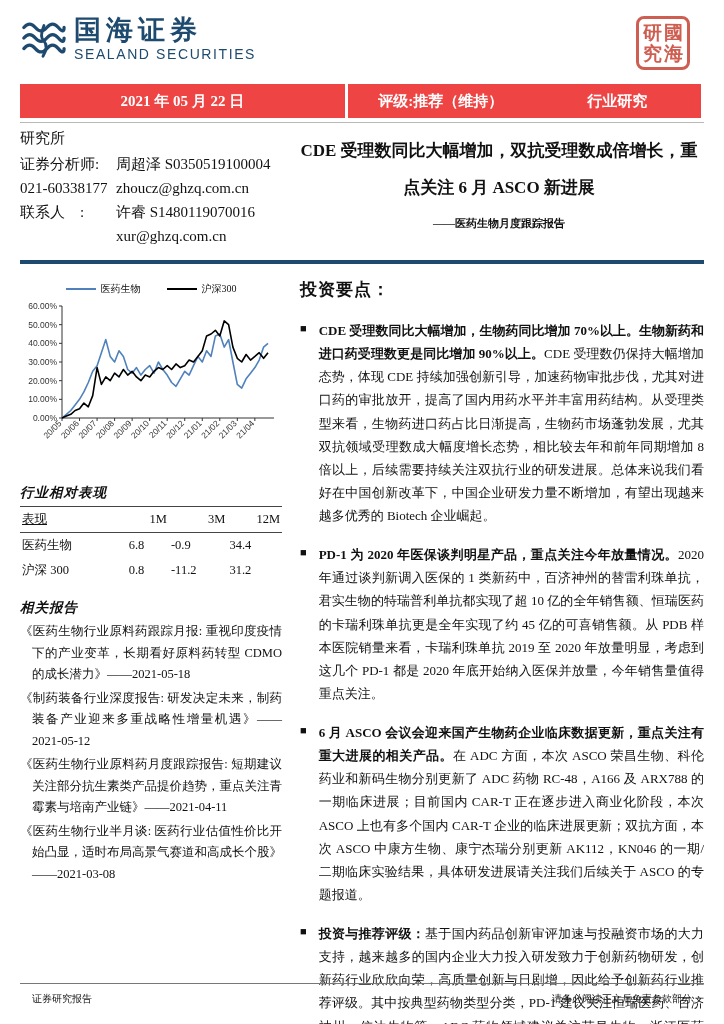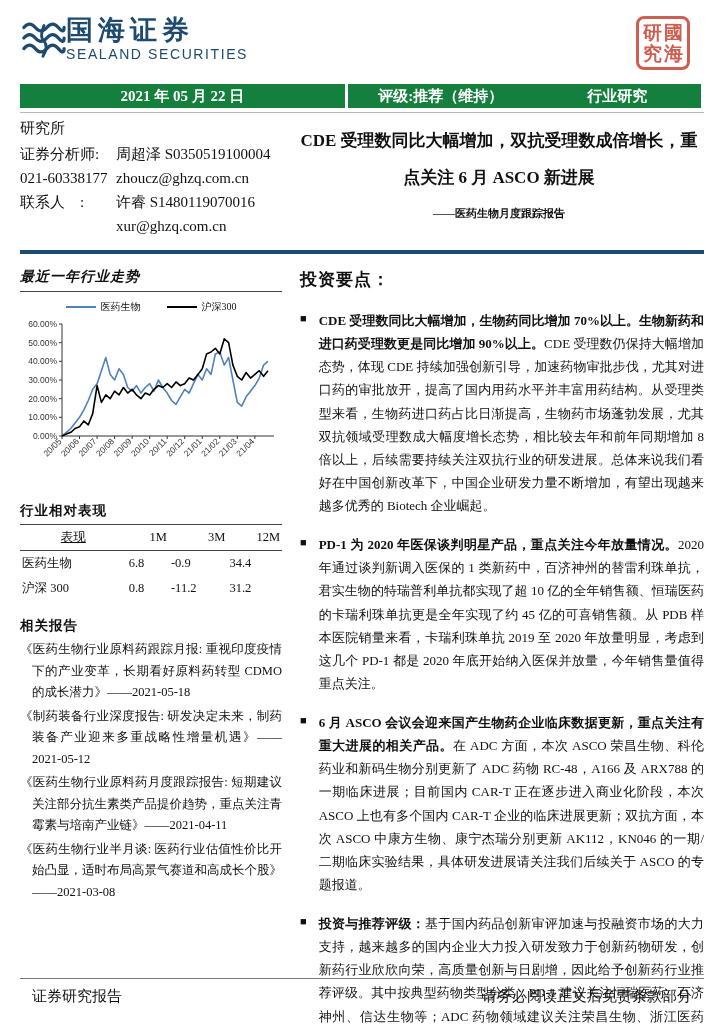--- a/index.html
+++ b/index.html
@@ -2,31 +2,31 @@
 <html><head>
 <meta charset="utf-8">
 <style>
   * { margin:0; padding:0; box-sizing:border-box; }
   html,body { width:724px; background:#fff; }
   body { font-family:"Liberation Serif","DejaVu Serif",serif; color:#111; position:relative; height:1024px; overflow:hidden; }
   .page { padding:16px 20px 0 20px; height:100%; position:relative; }
 
   
   .logo-row { display:flex; justify-content:space-between; align-items:flex-start; height:62px; }
-  .brand { display:flex; align-items:center; gap:0; }
+  .brand { display:flex; align-items:center; gap:8px; }
   .brand-mark svg { display:block; }
   .brand-text .cn { color:#1d4a6e; font-size:27px; font-weight:bold; letter-spacing:5px; line-height:1.1; }
   .brand-text .en { color:#1d4a6e; font-size:14px; letter-spacing:1.6px; font-family:"Liberation Sans",sans-serif; }
   .seal { width:54px; height:54px; border:3px solid #c64334; border-radius:8px; color:#c64334;
           display:grid; grid-template-columns:1fr 1fr; place-items:center; padding:3px; margin-right:14px;
           font-weight:bold; font-size:19px; line-height:1; opacity:.85; }
 
   
   .band { display:flex; margin-top:6px; border-bottom:2px solid #fff; }
-  .band .cell { background:#15803d; color:#fff; font-weight:bold; font-size:15px; height:24px;
+  .band .cell { background:#ef4444; color:#fff; font-weight:bold; font-size:15px; height:34px;
                 display:flex; align-items:center; justify-content:center; }
   .band .c1 { width:47.5%; margin-right:3px; }
   .band .c2 { width:24.5%; margin-right:3px; }
   .band .c3 { flex:1; }
   .thin-rule { border-top:1px solid #b8b8b8; margin-top:2px; }
 
   
   .head-cols { display:flex; margin-top:4px; }
   .head-left { width:262px; font-size:15px; }
   .office { margin:2px 0 4px 0; }
@@ -39,45 +39,45 @@
 
   .navy-divider { height:4px; background:#1d4a6e; margin-top:12px; }
 
   
   .main { display:flex; margin-top:14px; }
   .col-left { width:262px; flex:none; }
   .col-right { flex:1; padding-left:18px; }
 
   .side-h { font-size:14px; font-weight:bold; font-style:italic; letter-spacing:1px;
             border-bottom:1px solid #444; padding-bottom:5px; margin-bottom:8px; }
-  .side-h2 { font-size:13.5px; font-weight:bold; letter-spacing:1px; margin-bottom:4px; }
+  .side-h2 { font-size:13.5px; font-weight:bold; font-style:italic; letter-spacing:1px; margin-bottom:4px; }
 
   .legend { display:flex; justify-content:center; gap:26px; margin:4px 0 2px 0; }
   .legend-item { display:flex; align-items:center; gap:5px; font-size:10px; }
   .legend-swatch { width:30px; height:0; border-top:2px solid #000; }
 
   .rel-table { width:100%; border-collapse:collapse; font-size:12.5px; border-top:1px solid #444; }
   .rel-table th { font-weight:normal; text-align:right; padding:4px 2px; border-bottom:1px solid #444; }
-  .rel-table th:first-child { text-align:center;text-decoration:underline; }
+  .rel-table th:first-child { text-align:left;text-decoration:underline; }
   .rel-table td { text-align:left; padding:4px 2px; }
   .rel-table td:first-child { text-align:left; }
 
   .reports { list-style:none; font-size:12.5px; line-height:1.72; }
   .reports li { margin-bottom:2px; padding-left:12px; text-indent:-12px; text-align:justify; }
 
   .kp-title { font-weight:bold; font-size:17px; letter-spacing:1px; margin-bottom:18px; }
   .bullet { display:flex; margin-bottom:16px; }
   .bullet .mark { flex:none; font-size:11px; margin:3px 12px 0 0; }
   .bullet .txt { font-size:13px; line-height:1.78; text-align:justify; }
   .bullet .lead { font-weight:bold; }
 
   
   .footer { position:absolute; left:20px; right:20px; bottom:18px; }
   .footer-rule { border-top:1px solid #777; margin-bottom:8px; }
-  .footer-row { display:flex; justify-content:space-between; font-size:15px; padding:0 12px; }
+  .footer-row { display:flex; justify-content:space-between; font-size:10px; padding:0 12px; }
 
   
   .axis-text { font-family:"Liberation Sans",sans-serif; }
 </style>
 </head>
 <body>
 
 <div class="page">
 
   <div class="logo-row">
@@ -136,21 +136,20 @@
       <div class="report-title">CDE 受理数同比大幅增加，双抗受理数成倍增长，重点关注 6 月 ASCO 新进展</div>
       <div class="report-subtitle">——医药生物月度跟踪报告</div>
     </div>
   </div>
 
   <div class="navy-divider"></div>
 
   <div class="main">
     <div class="col-left">
 
-      <div class="side-h">最近一年行业走势</div>
 
       <div class="legend" id="chart-legend">
           <span class="legend-item">
             <span class="legend-swatch" style="border-top-color: rgb(79, 129, 189);"></span>
             <span>医药生物</span>
           </span>
           <span class="legend-item">
             <span class="legend-swatch" style="border-top-color: rgb(0, 0, 0);"></span>
             <span>沪深300</span>
           </span>

